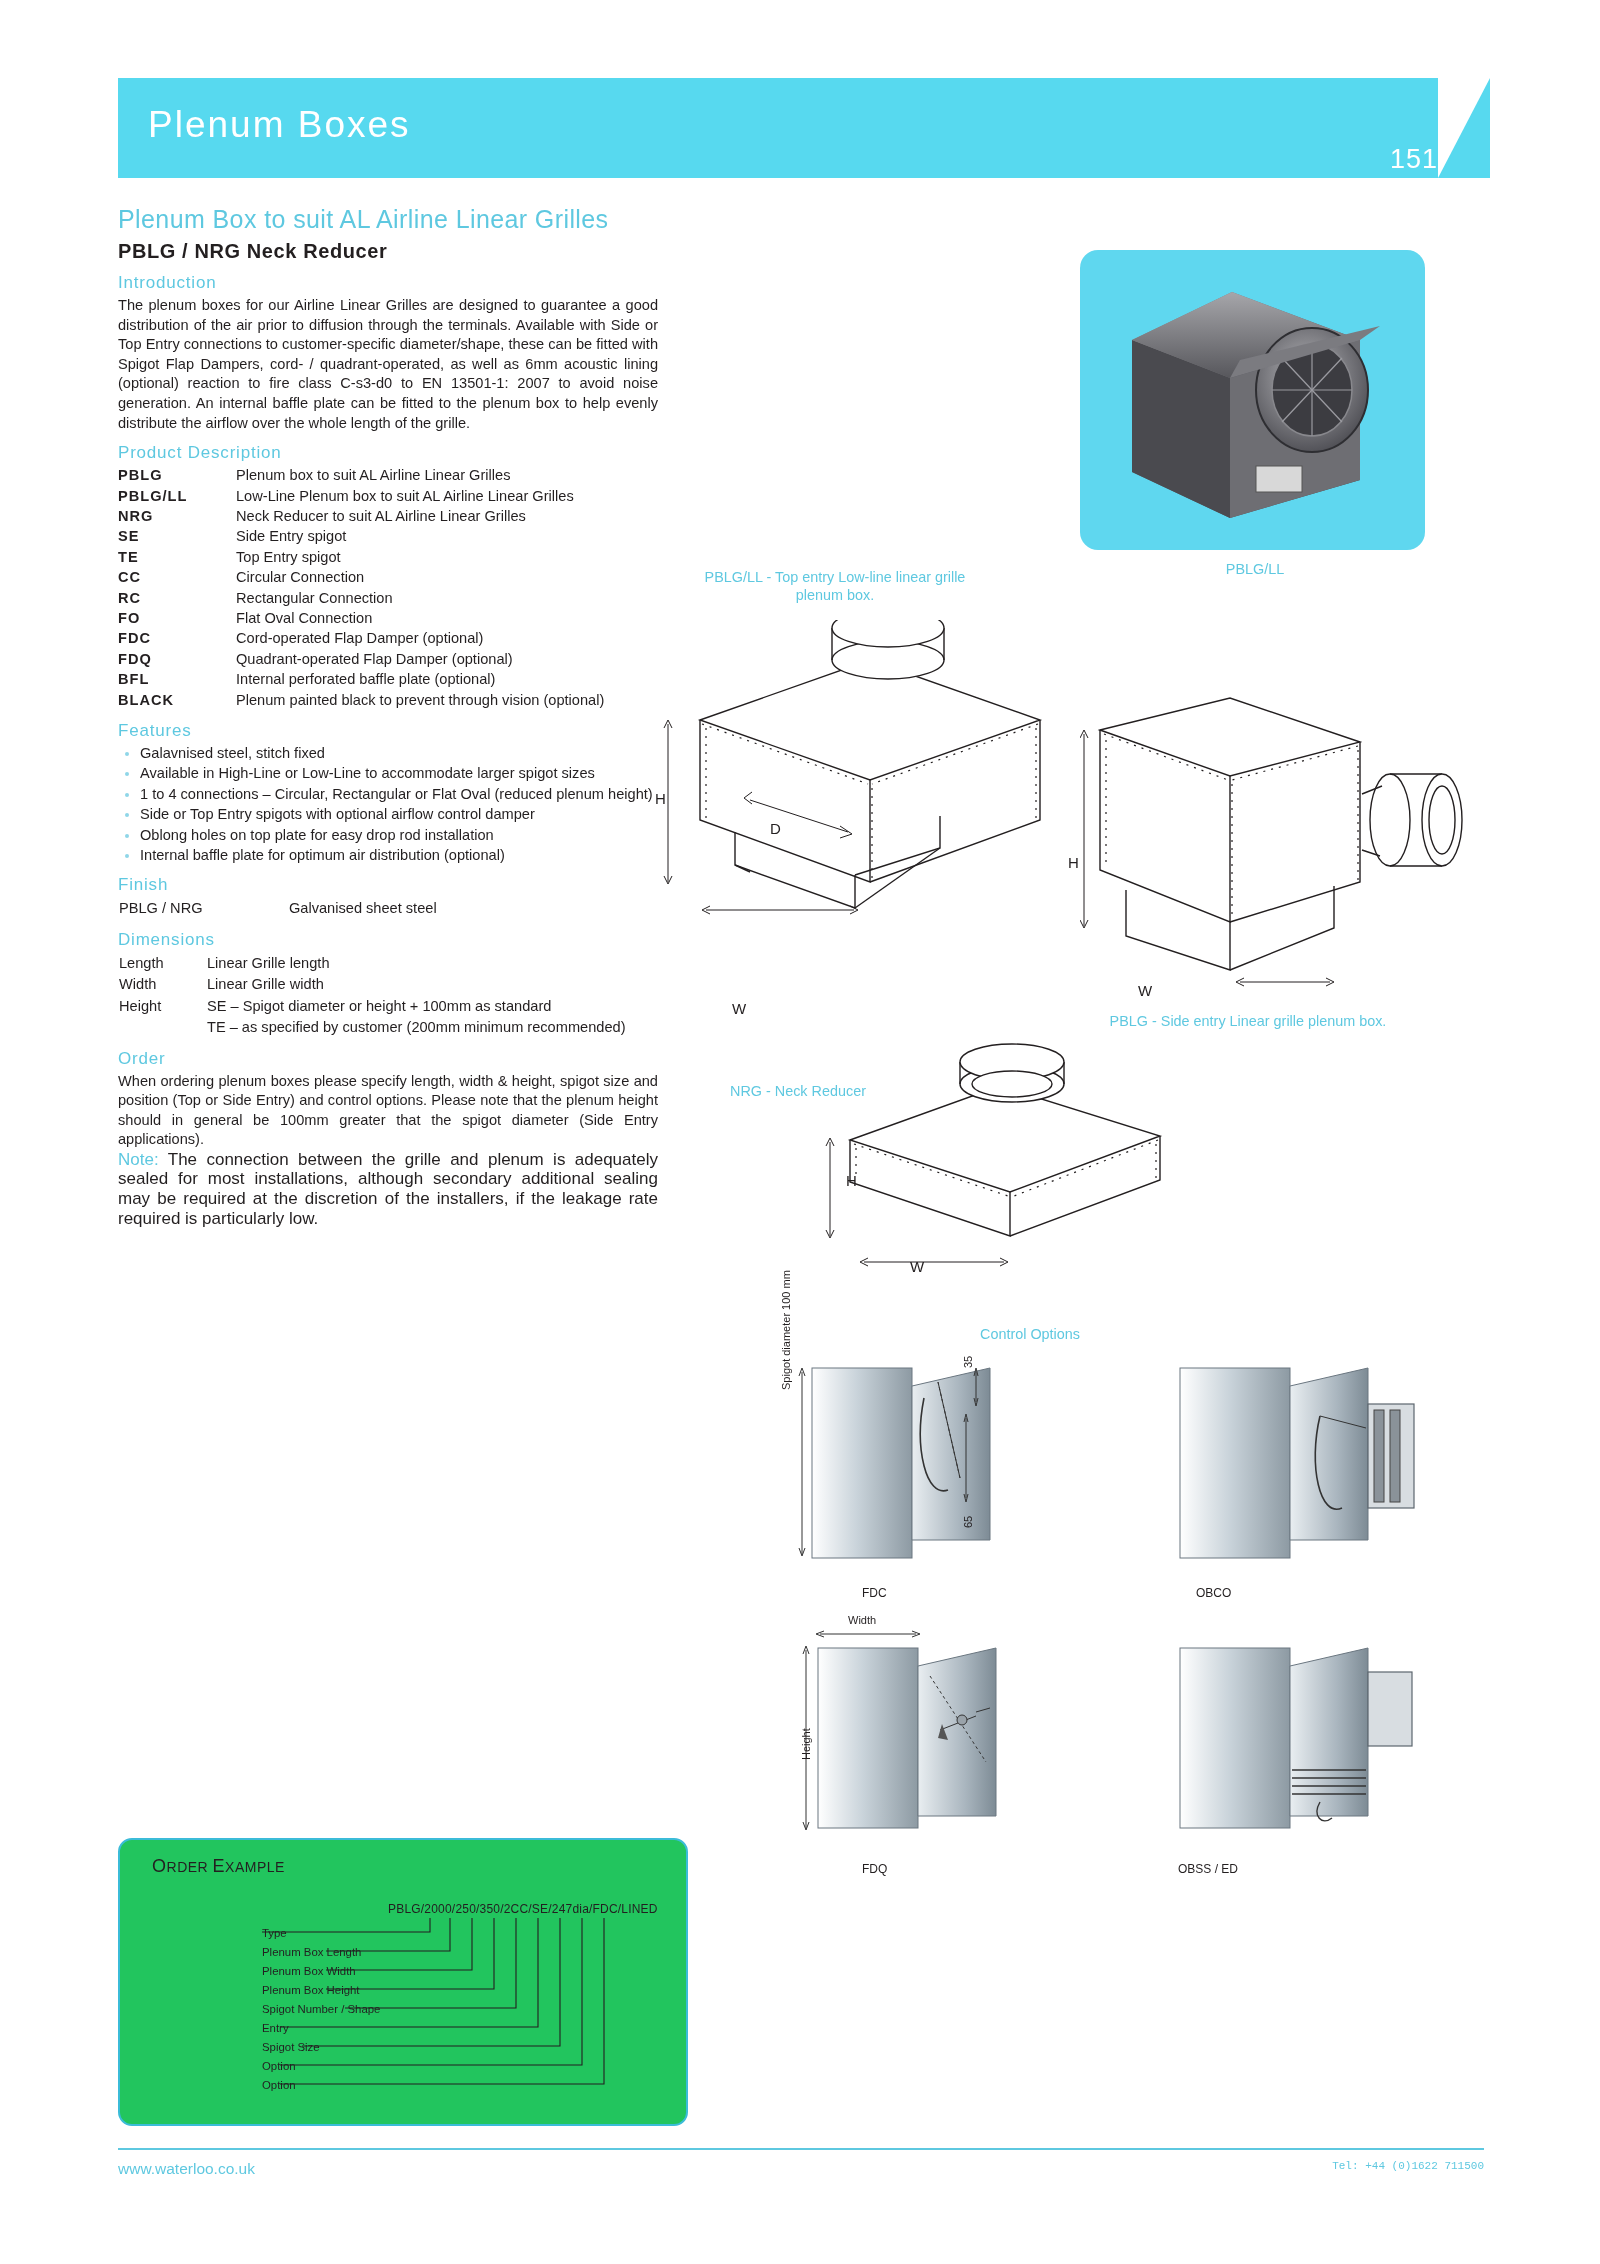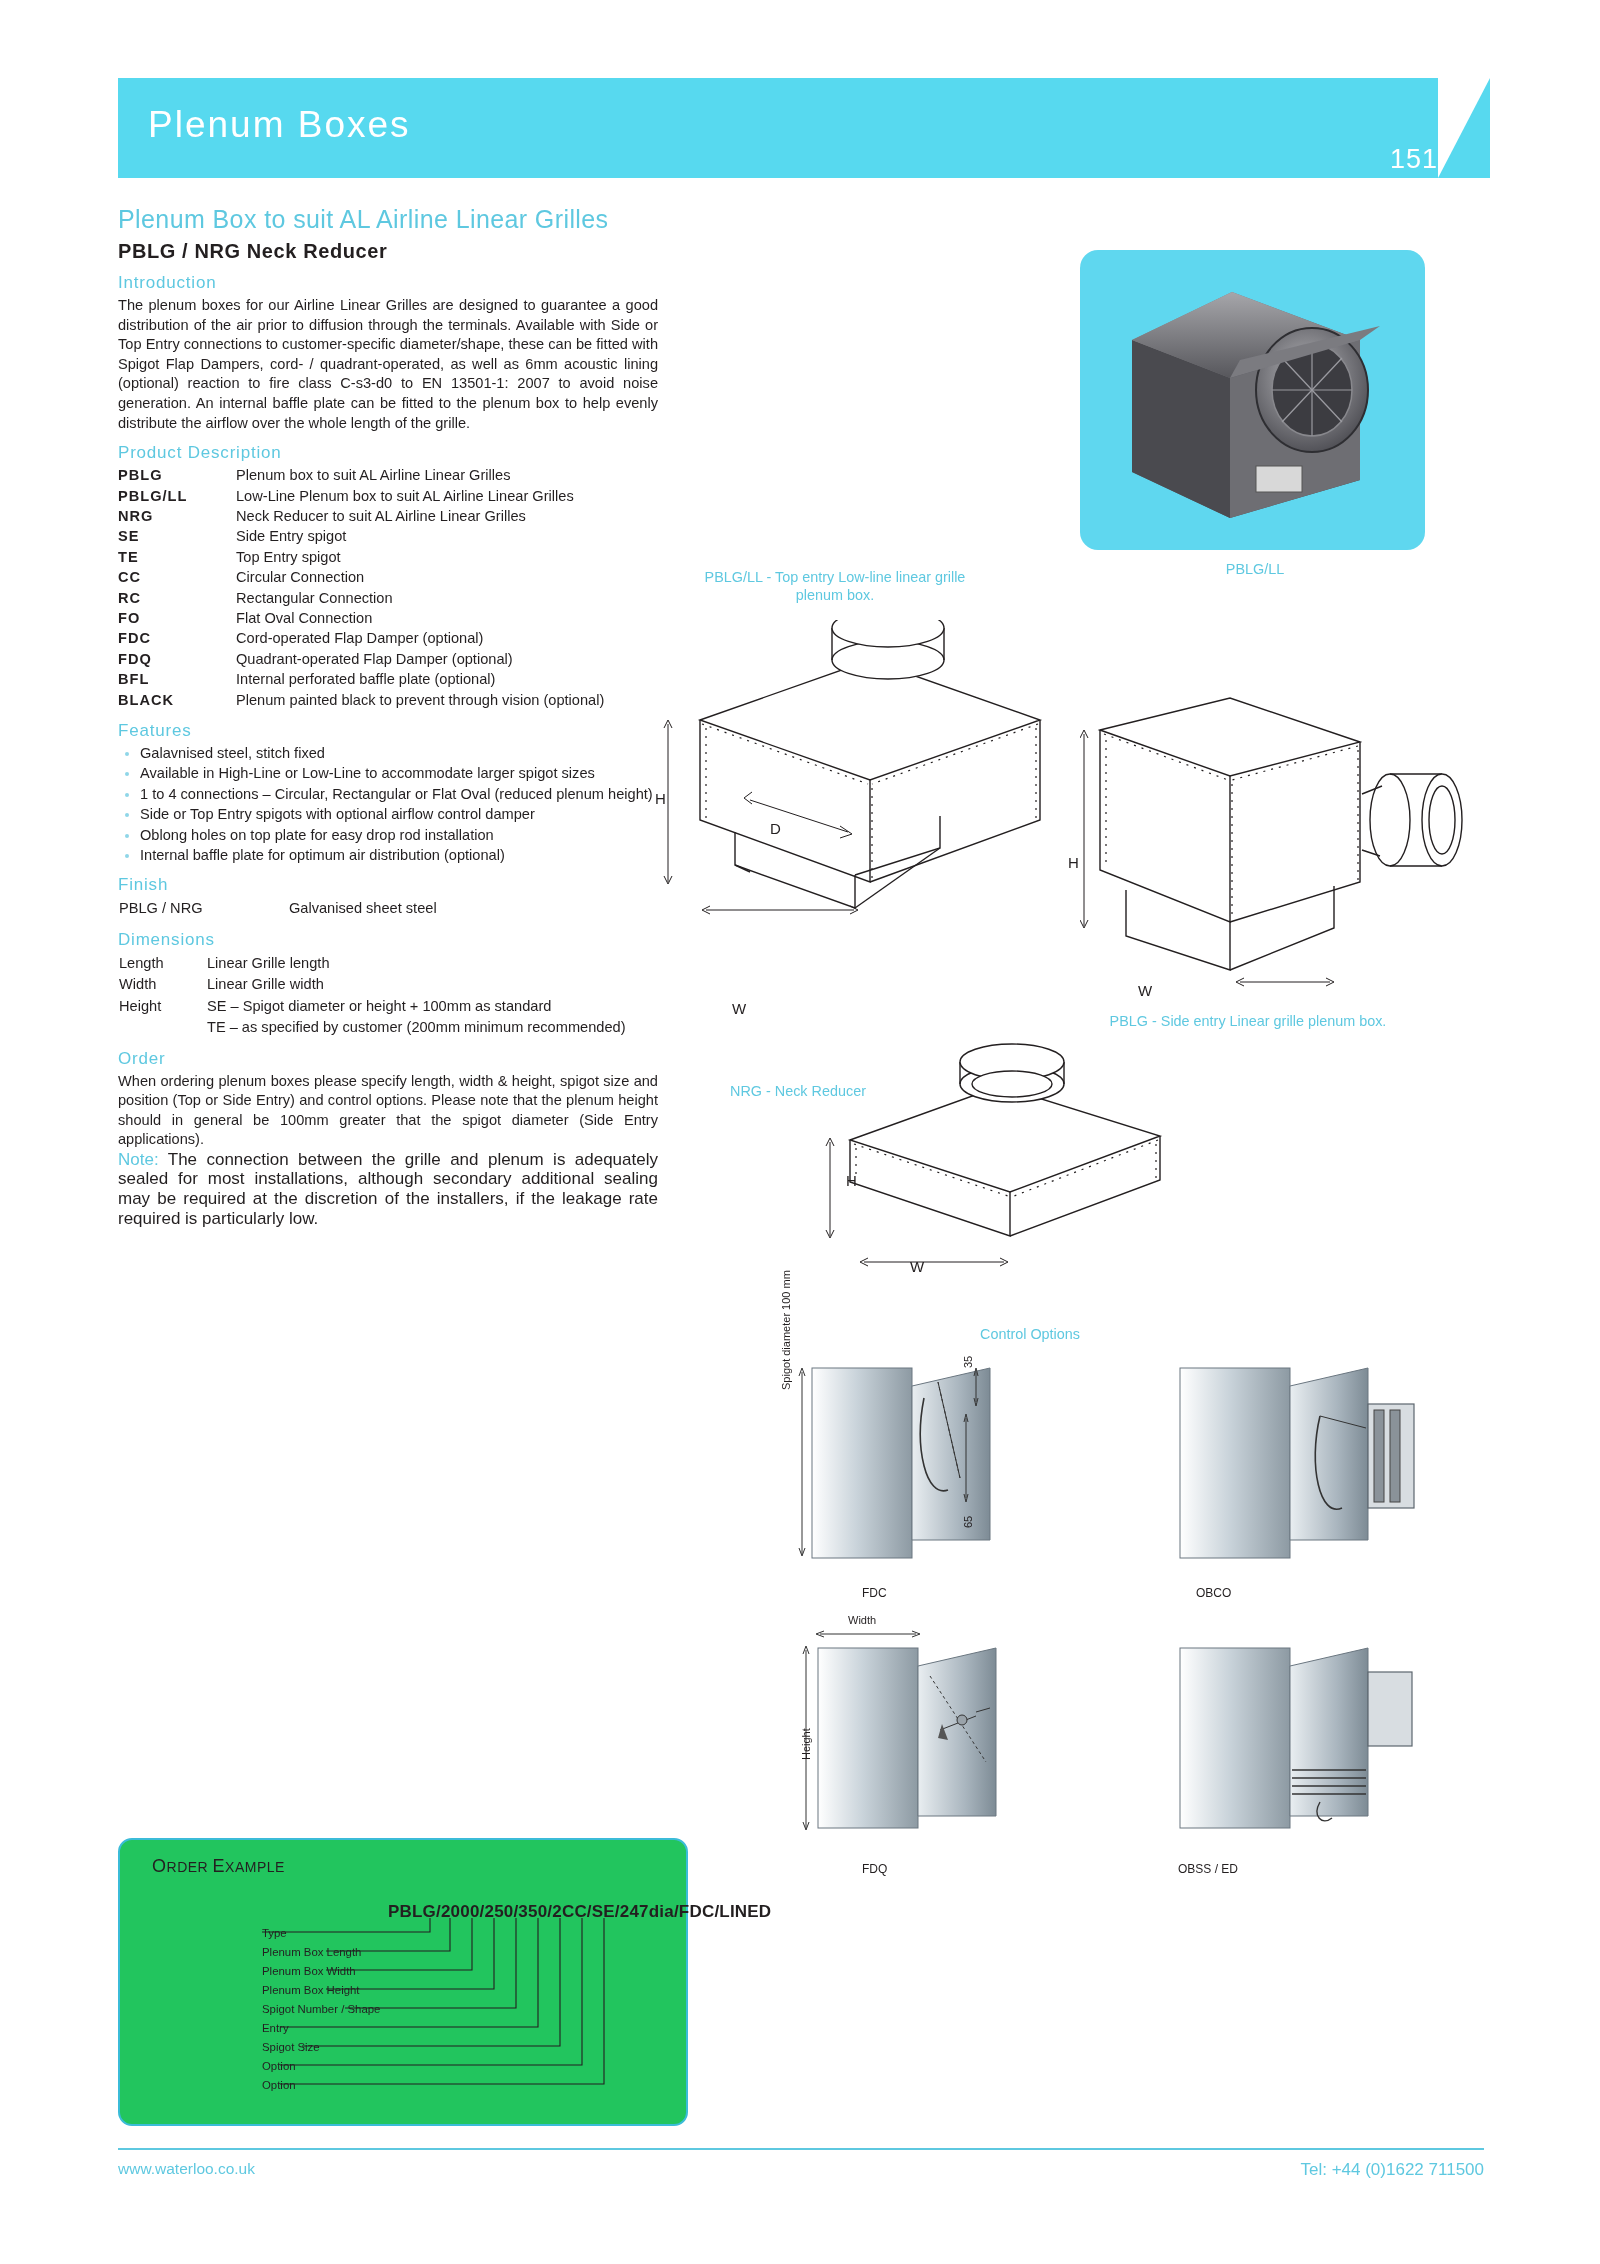--- a/index.html
+++ b/index.html
@@ -133,24 +133,23 @@
     position: absolute;
     left: 32px; top: 16px;
     font-size: 18px;
     color: #231f20;
     letter-spacing: 0.5px;
   }
   .order-box-title .small { font-size: 14px; }
   .order-code {
     position: absolute;
     left: 268px; top: 62px;
-    font-size: 17px;
+    font-size: 12px;
     letter-spacing: 0.2px;
     white-space: nowrap;
-    font-weight: bold;
   }
   .order-labels {
     position: absolute;
     left: 142px; top: 84px;
     width: 400px;
   }
   .order-labels div {
     font-size: 11.4px;
     height: 19px;
     line-height: 19px;
@@ -193,22 +192,23 @@
   }
   .footer-left {
     position: absolute;
     left: 118px; top: 2160px;
     font-size: 15.5px;
     color: #5ec8e0;
   }
   .footer-right {
     position: absolute;
     right: 116px; top: 2160px;
-    font-size: 17px;
+    font-size: 11px;
     color: #5ec8e0;
+    font-family: Liberation Mono, monospace;
   }
 </style>
 </head>
 <body>
 
 <div class="page">
 
   <div class="header-band"></div>
   <div class="header-title">Plenum Boxes</div>
   <div class="page-number">151</div>

